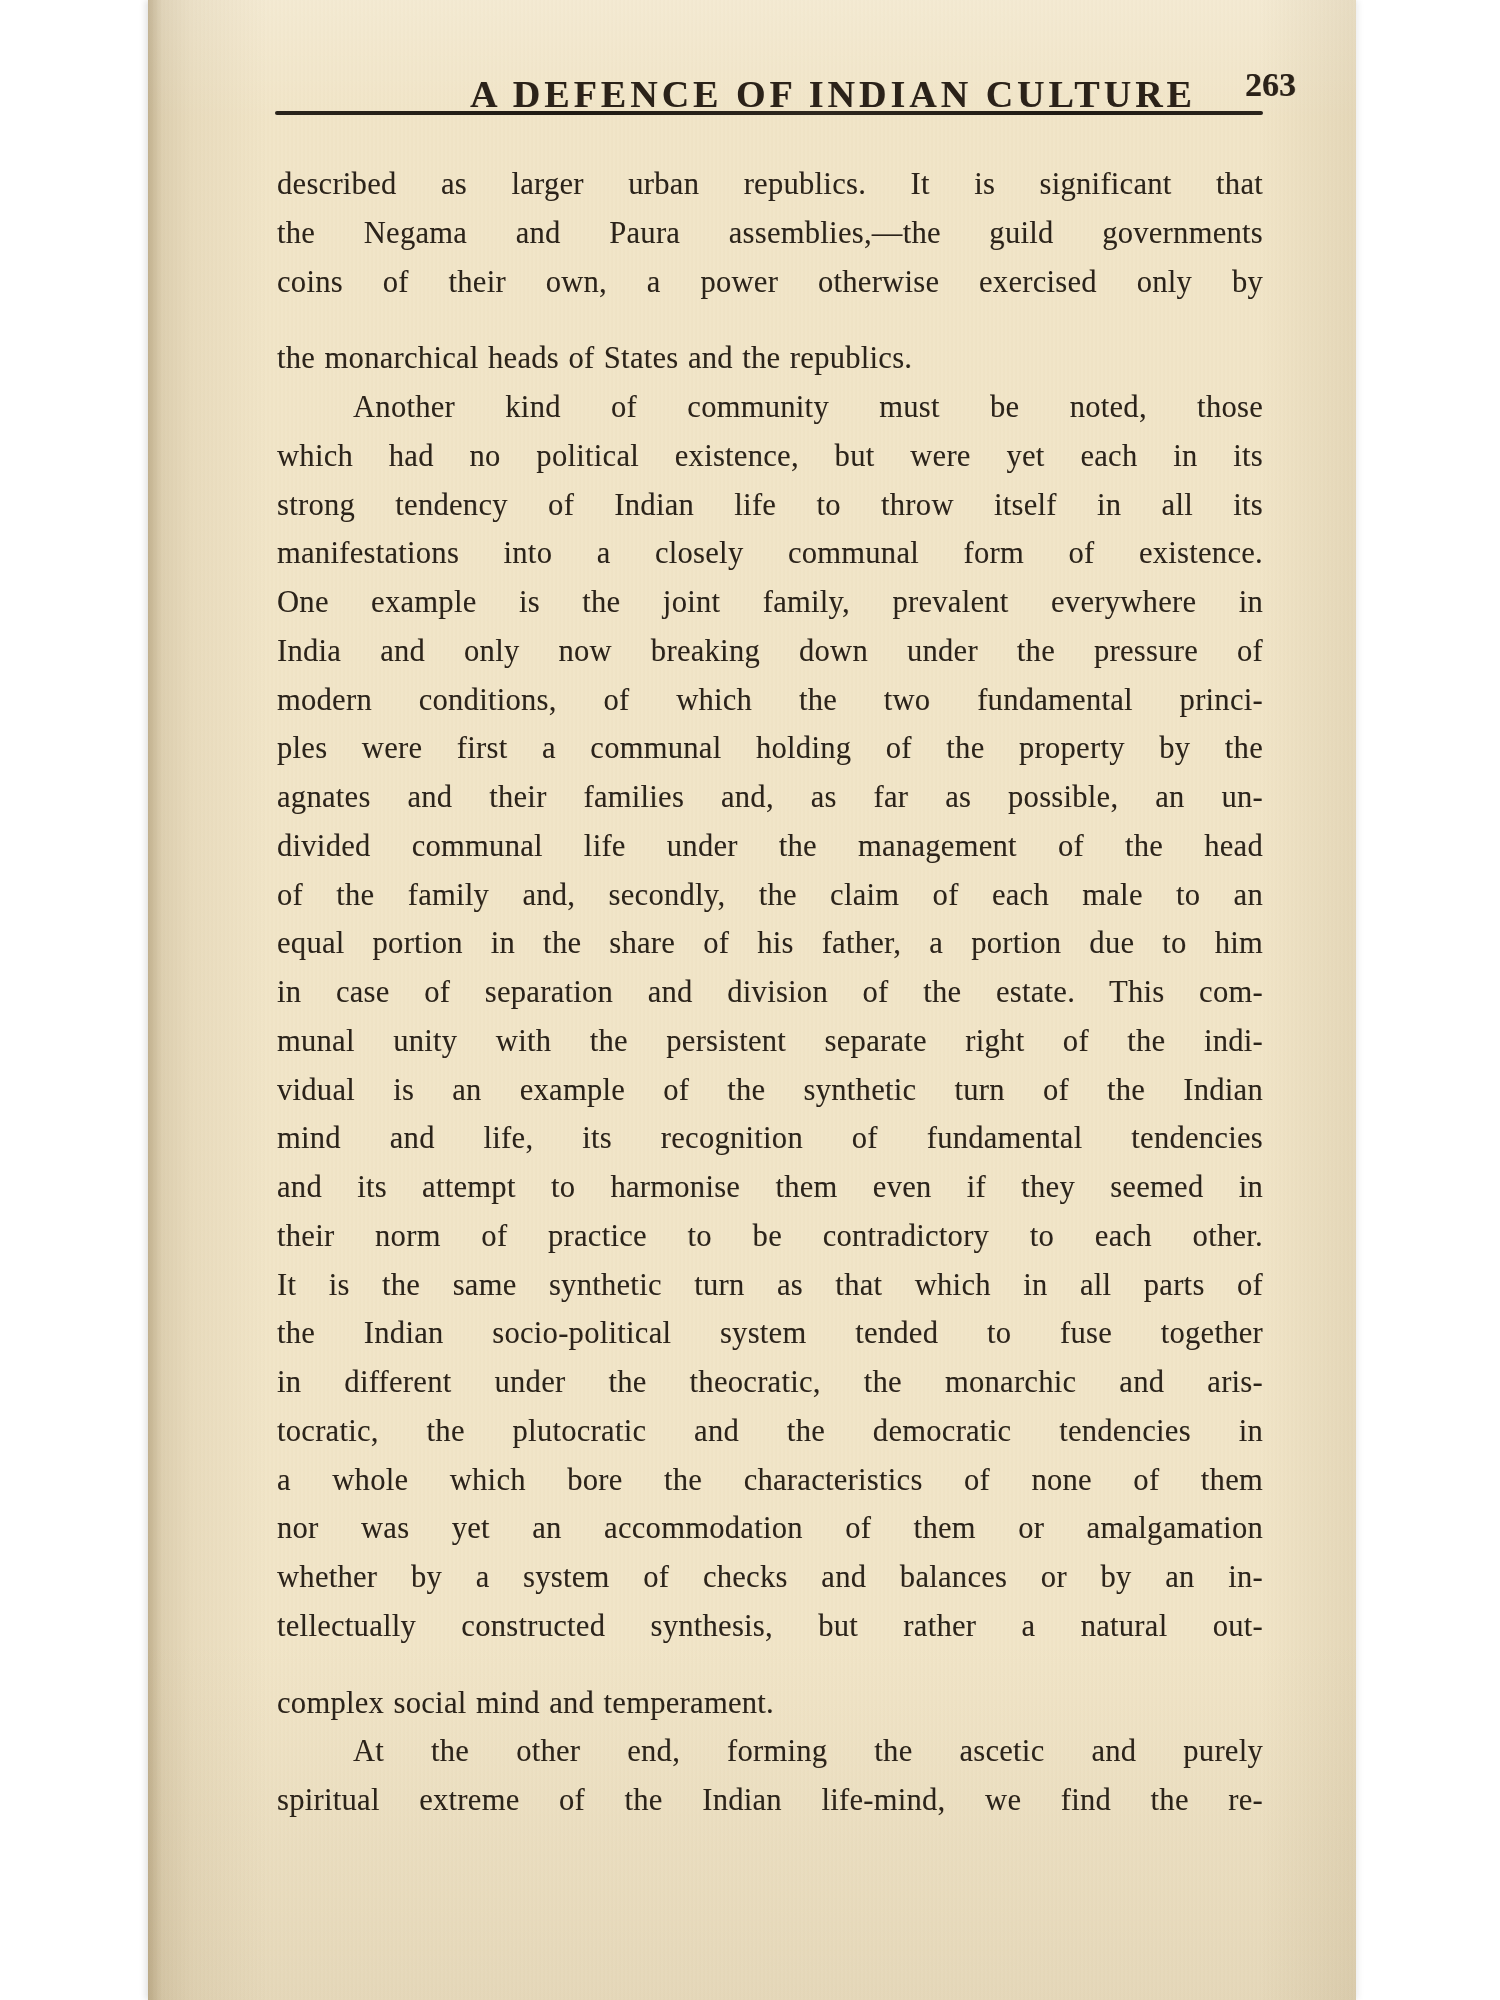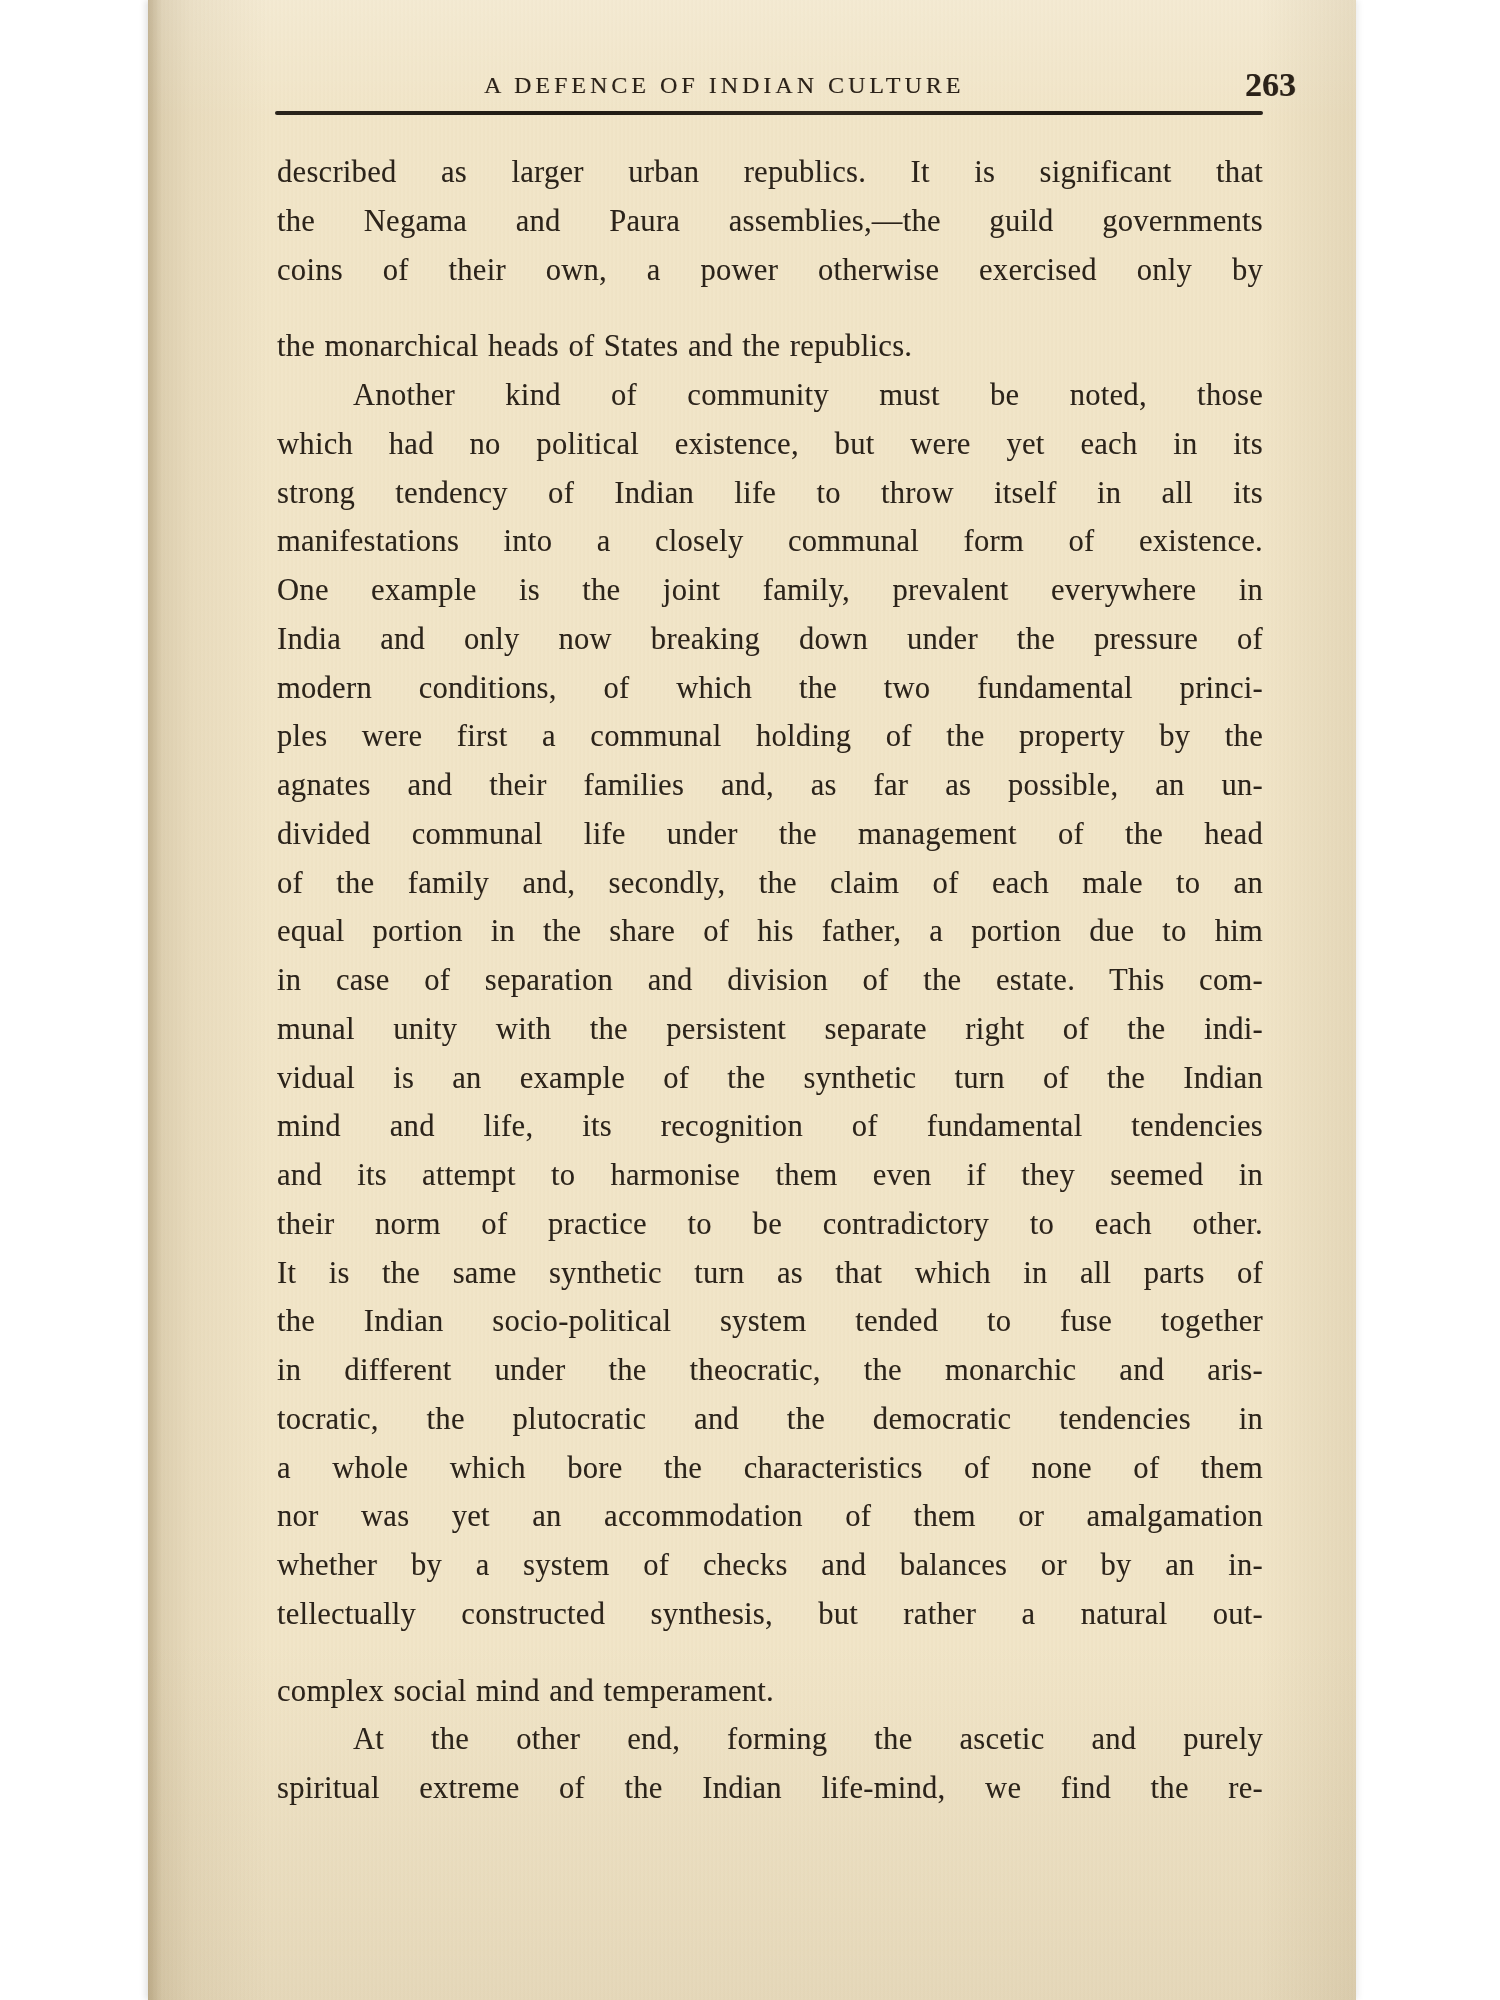--- a/index.html
+++ b/index.html
@@ -37,24 +37,24 @@
       repeating-linear-gradient(90deg,
         rgba(190, 165, 115, 0.05) 0px,
         rgba(255, 250, 235, 0.05) 2px,
         rgba(190, 165, 115, 0.05) 4px),
       #f1e5c8;
     box-shadow: -3px 0 6px rgba(0,0,0,0.10), 3px 0 6px rgba(0,0,0,0.06);
   }
   
   .running-title {
     position: absolute;
-    left: 336px;
+    left: 322px;
     top: 72px;
-    font-size: 24px;
-    font-weight: 400;
+    font-size: 38px;
+    font-weight: 700;
     letter-spacing: 4px;
     color: #2b2219;
     white-space: nowrap;
     text-shadow: 0.4px 0.4px 0 rgba(43,34,25,0.35);
   }
   .page-number {
     position: absolute;
     left: 1056px;
     top: 66px;
     font-size: 34px;
@@ -69,21 +69,21 @@
     top: 111px;
     width: 988px;
     height: 4px;
     background: linear-gradient(90deg, #2a241c 0%, #1f1a13 30%, #2e271e 55%, #1f1a13 80%, #2a241c 100%);
     border-radius: 2px;
   }
   
   .text-block {
     position: absolute;
     left: 129px;
-    top: 148px;
+    top: 160px;
     width: 986px;
     font-size: 30.5px;
     line-height: 48.75px;
     color: #2b231a;
     letter-spacing: 0.3px;
     word-spacing: 1.5px;
     text-shadow: 0.3px 0.3px 0 rgba(43,35,26,0.25);
   }
   .line {
     height: 48.75px;

